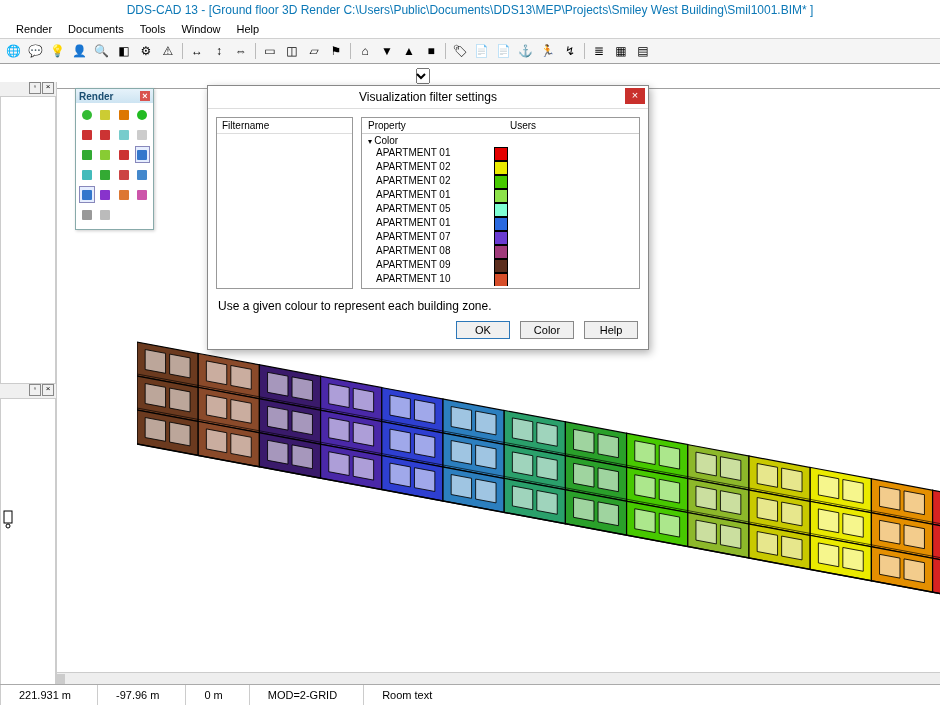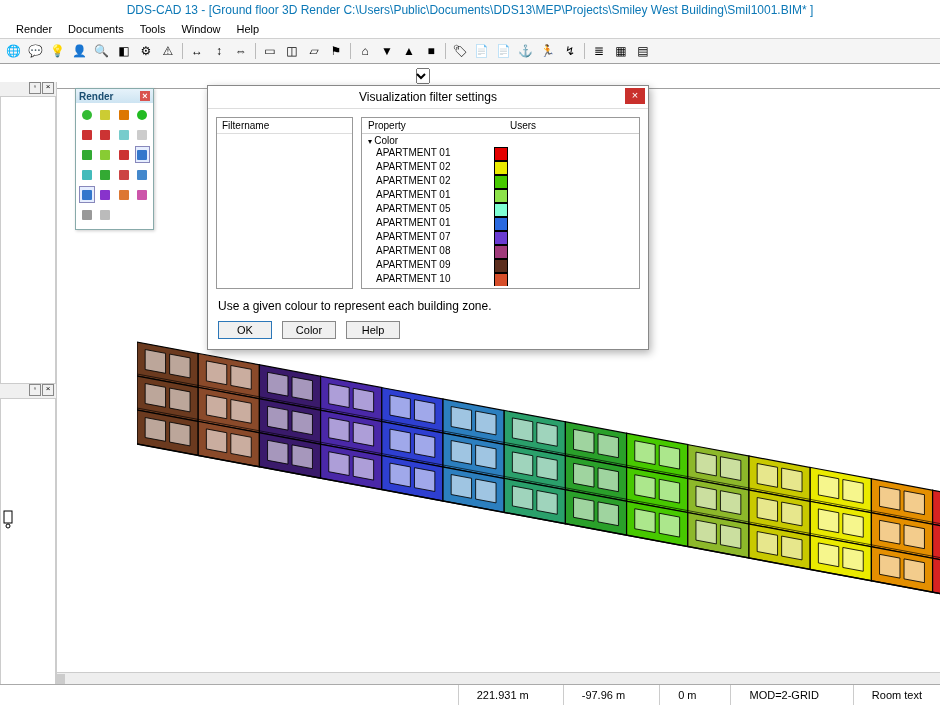--- a/index.html
+++ b/index.html
@@ -50,26 +50,26 @@
 .prop-body{overflow-y:auto;height:152px}
 .prop-body::-webkit-scrollbar{width:12px}
 .prop-body::-webkit-scrollbar-track{background:#eee}
 .prop-body::-webkit-scrollbar-thumb{background:#bbb}
 .prop-group{font-weight:normal;font-size:10px;padding:1px 6px}
 .prop-group::before{content:"▾ ";font-size:8px}
 .prop-row{display:flex;align-items:flex-start;font-size:10px;padding:0 0 0 14px;height:14px}
 .prop-row .label{flex:0 0 118px}
 .color-swatch{width:12px;height:12px;border:1px solid #000}
 .dlg-hint{font-size:12px;padding:2px 10px}
-.dlg-buttons{display:flex;gap:10px;padding:6px 10px 10px}
+.dlg-buttons{display:flex;justify-content:flex-end;gap:10px;padding:6px 10px 10px}
 .dlg-buttons button{width:54px;height:18px;font-size:11px;background:#f0f0f0;border:1px solid #888;cursor:pointer}
 .dlg-buttons button.primary{border:1px solid #2c77b8}
 
 
-.status-bar{position:absolute;left:0;right:0;bottom:0;height:20px;border-top:1px solid #aaa;display:flex;align-items:center;justify-content:flex-end;font-size:11px;gap:16px;background:#fff}
+.status-bar{position:absolute;left:0;right:0;bottom:0;height:20px;border-top:1px solid #aaa;display:flex;align-items:center;font-size:11px;gap:8px;background:#fff}
 .status-cell{border-left:1px solid #ccc;padding:0 18px;height:100%;display:flex;align-items:center}
 
 
 .building{position:absolute;left:80px;top:240px;width:860px;height:360px;pointer-events:none}
 
 
 .glyph{font-size:12px;line-height:1}
 </style>
 </head>
 <body>

